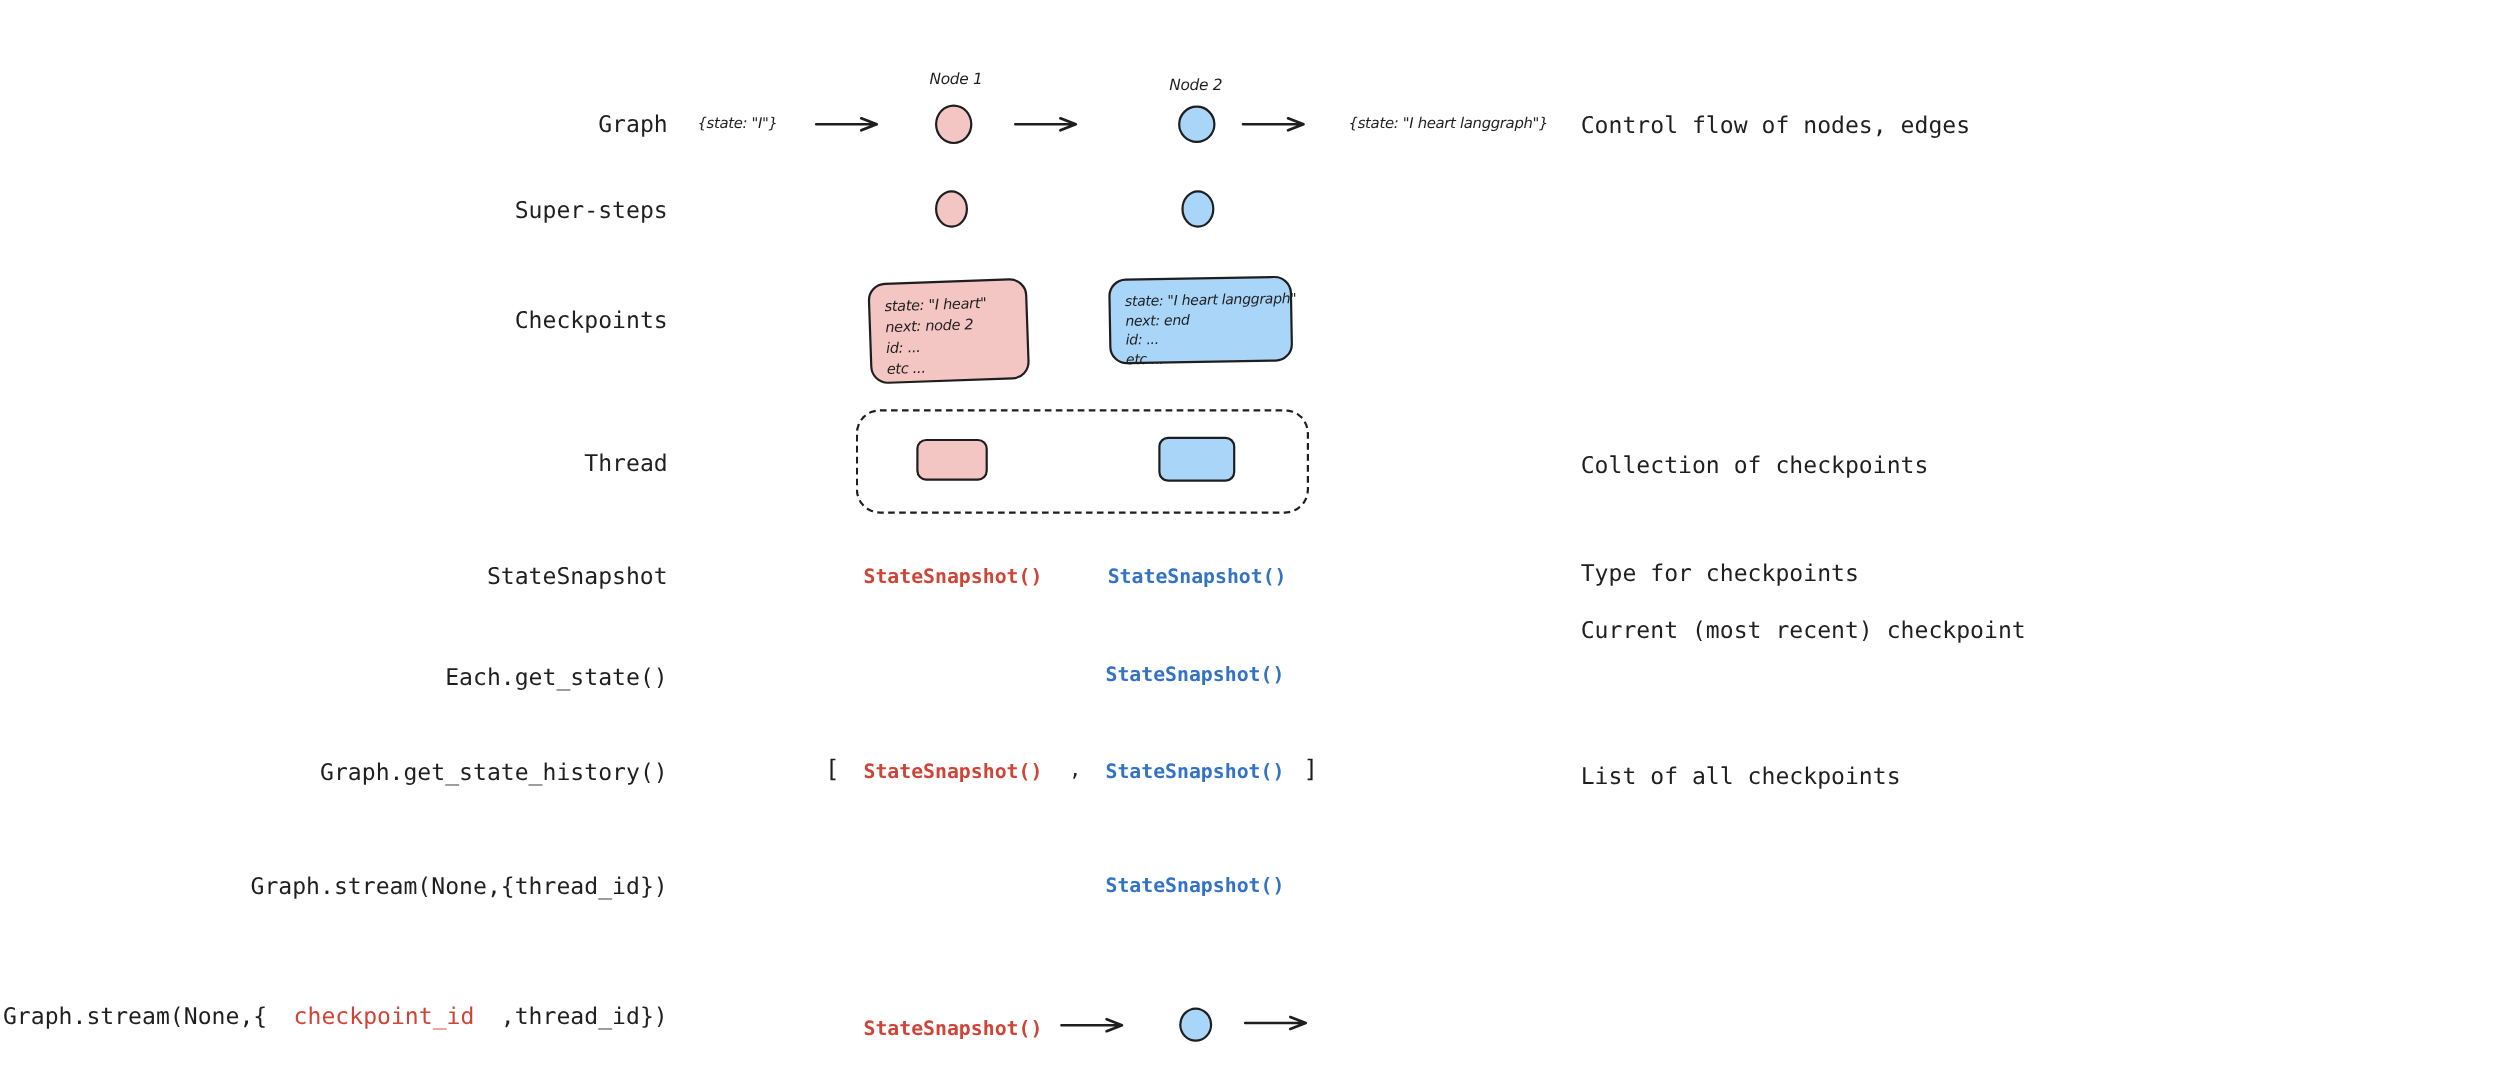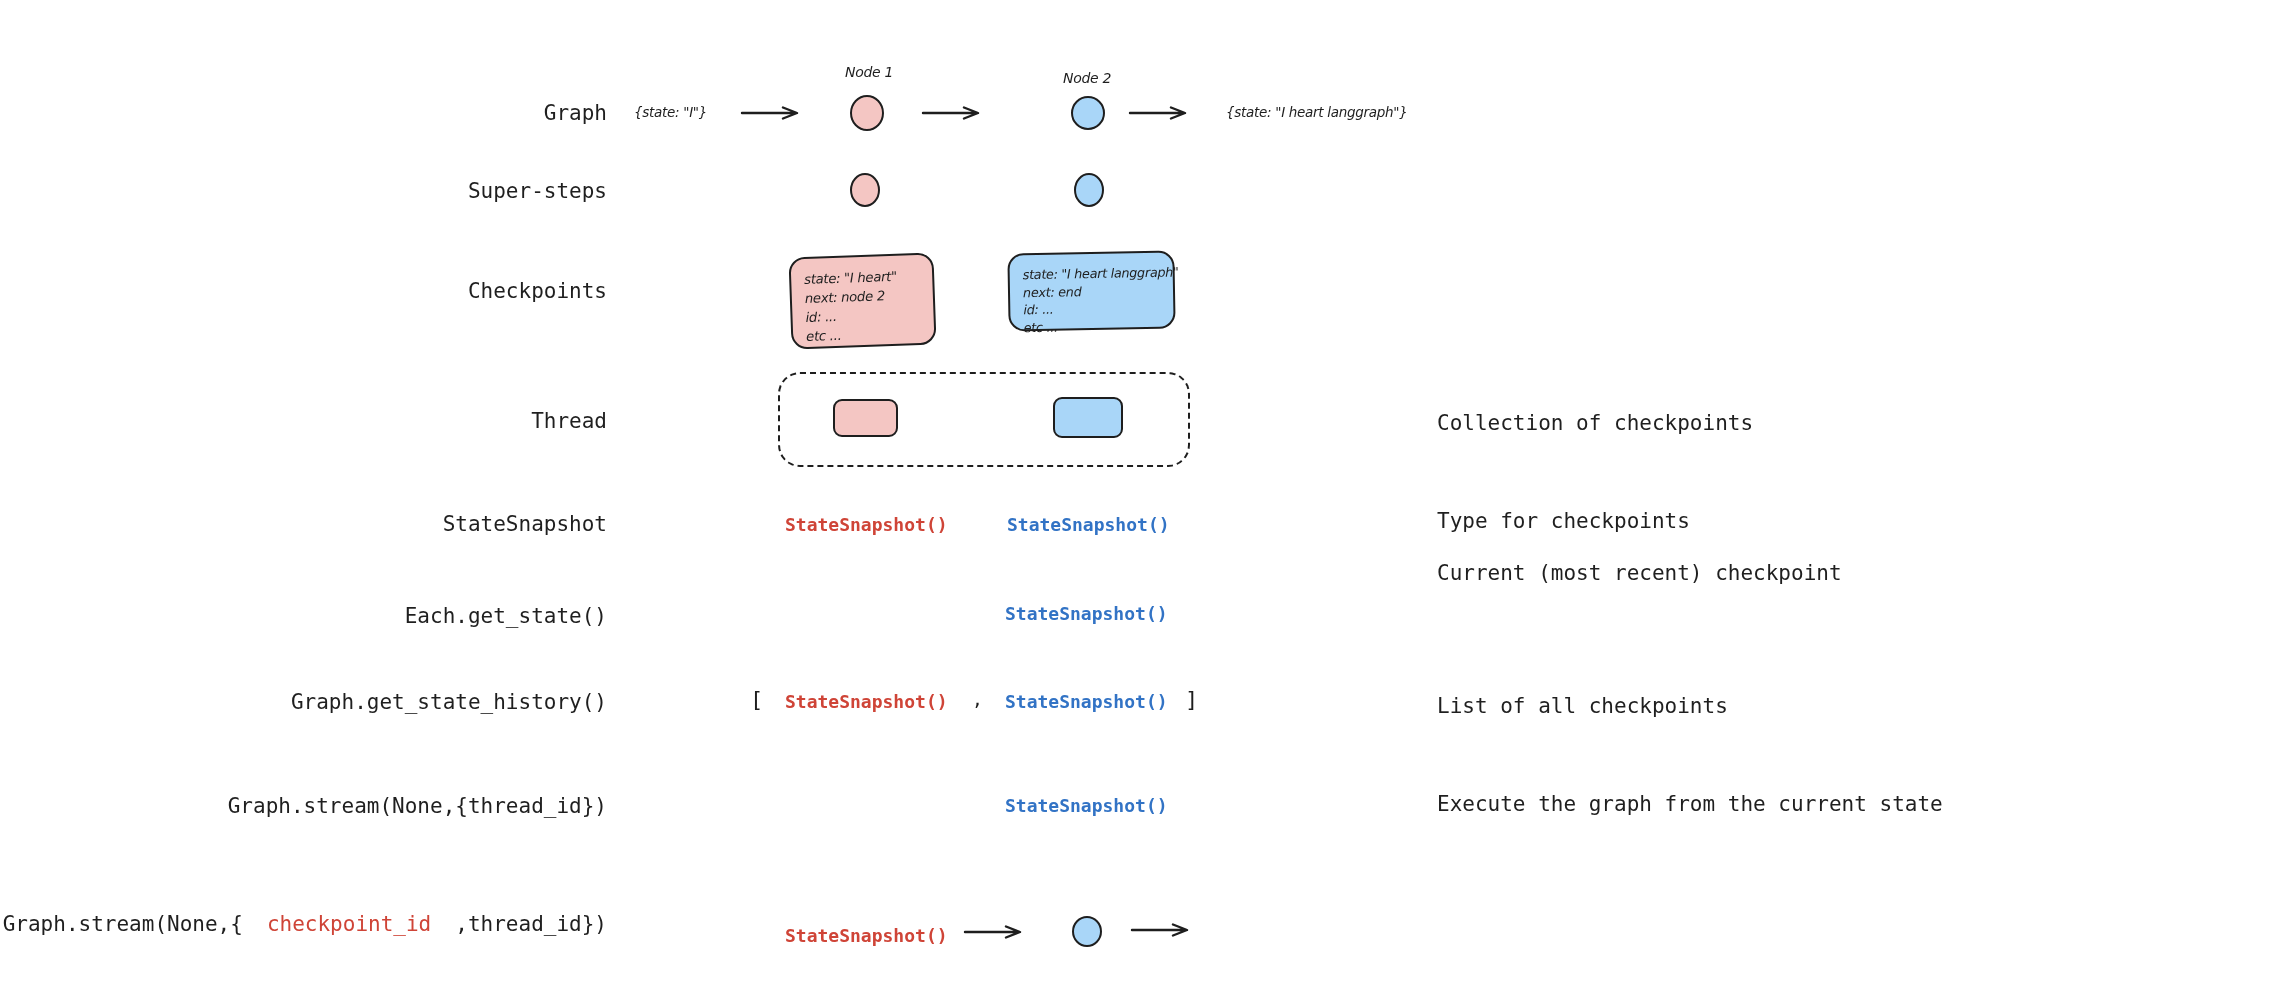--- a/index.html
+++ b/index.html
@@ -120,20 +120,21 @@
   <div class="node pink" style="left:850px;top:95px;width:34px;height:36px"></div>
   <svg class="arrow" style="left:921px;top:106px" width="66" height="14" viewBox="0 0 66 14">
       <path d="M2 7 H55 M43 1.5 L57 7 L43 12.5"></path>
     </svg>
   <div class="hand nodelbl" style="left:1063px;top:70px">Node 2</div>
   <div class="node blue" style="left:1071px;top:96px;width:34px;height:34px"></div>
   <svg class="arrow" style="left:1128px;top:106px" width="66" height="14" viewBox="0 0 66 14">
       <path d="M2 7 H55 M43 1.5 L57 7 L43 12.5"></path>
     </svg>
   <div class="hand" style="left:1226px;top:104px">{state: "I heart langgraph"}</div>
+  <div class="desc" style="top:101px">Control flow of nodes, edges</div>
 
   <div class="lbl" style="top:179px">Super-steps</div>
   <div class="node pink" style="left:850px;top:173px;width:30px;height:34px"></div>
   <div class="node blue" style="left:1074px;top:173px;width:30px;height:34px"></div>
 
   <div class="lbl" style="top:279px">Checkpoints</div>
   <div class="card pink" style="left:790px;top:255px;width:145px;height:92px">
     <div class="cline">state: "I heart"</div>
     <div class="cline">next: node 2</div>
     <div class="cline">id: ...</div>
@@ -164,21 +165,20 @@
   <div class="lbl" style="top:690px">Graph.get_state_history()</div>
   <div class="punct" style="left:750px;top:688px">[</div>
   <div class="code red" style="left:785px;top:691px">StateSnapshot()</div>
   <div class="punct" style="left:972px;top:688px;font-size:18px">,</div>
   <div class="code blue" style="left:1005px;top:691px">StateSnapshot()</div>
   <div class="punct" style="left:1185px;top:688px">]</div>
   <div class="desc" style="top:693px">List of all checkpoints</div>
 
   <div class="lbl" style="top:794px">Graph.stream(None,{thread_id})</div>
   <div class="code blue" style="left:1005px;top:795px">StateSnapshot()</div>
-  <div class="desc" style="top:791px">Execute the graph from the current state</div>
 
   <div class="lbl" style="top:912px"><span>Graph.stream(None,{</span><span class="red-part">checkpoint_id</span><span>,thread_id})</span></div>
   <div class="code red" style="left:785px;top:925px">StateSnapshot()</div>
   <svg class="arrow" style="left:963px;top:925px" width="66" height="14" viewBox="0 0 66 14">
       <path d="M2 7 H55 M43 1.5 L57 7 L43 12.5"></path>
     </svg>
   <div class="node blue" style="left:1072px;top:916px;width:30px;height:31px"></div>
   <svg class="arrow" style="left:1130px;top:923px" width="66" height="14" viewBox="0 0 66 14">
       <path d="M2 7 H55 M43 1.5 L57 7 L43 12.5"></path>
     </svg>

